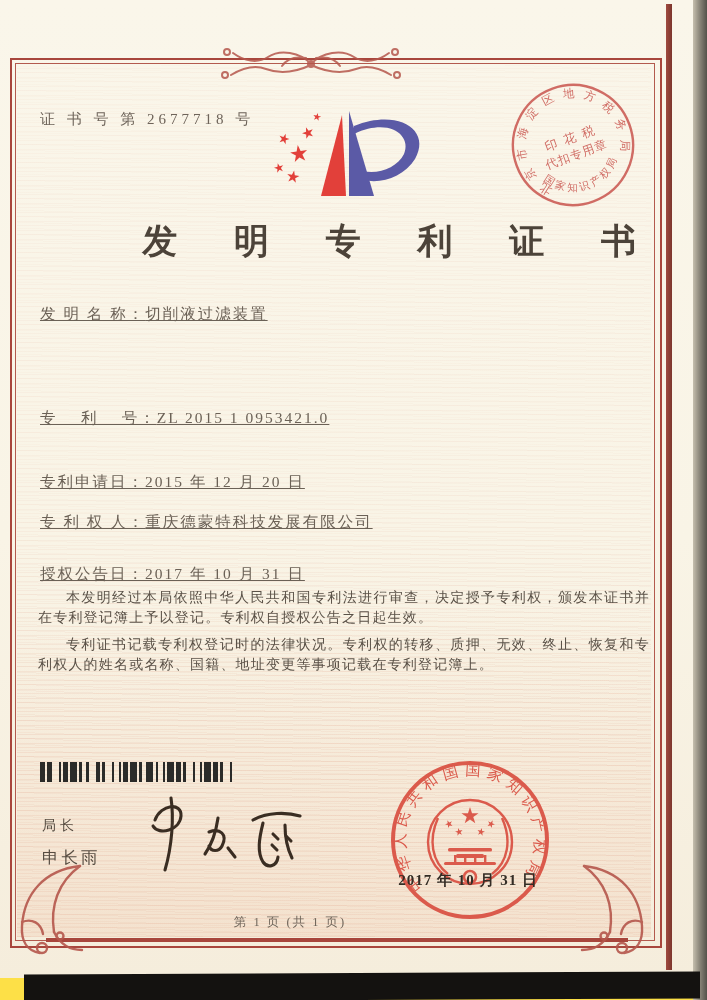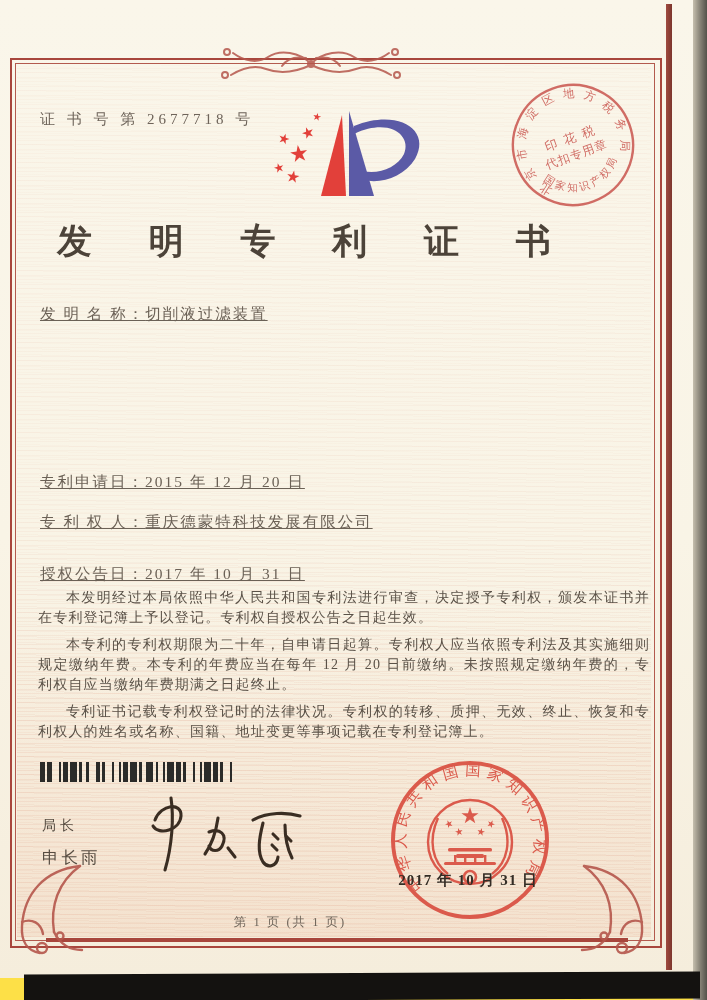--- a/index.html
+++ b/index.html
@@ -26,23 +26,23 @@
            repeating-linear-gradient(0deg,rgba(214,122,96,0.13) 0 1px,rgba(0,0,0,0) 1px 4.5px),
            repeating-linear-gradient(2deg,rgba(214,122,96,0.08) 0 1px,rgba(0,0,0,0) 1px 6px);
          -webkit-mask-image:linear-gradient(180deg,rgba(0,0,0,.30) 0%,rgba(0,0,0,.38) 50%,rgba(0,0,0,.95) 78%,#000 100%);
          mask-image:linear-gradient(180deg,rgba(0,0,0,.30) 0%,rgba(0,0,0,.38) 50%,rgba(0,0,0,.95) 78%,#000 100%);}
   .warm-tint{position:absolute;left:17px;top:65px;width:634px;height:872px;z-index:2;
          background:linear-gradient(180deg,rgba(0,0,0,0) 62%,rgba(240,198,172,0.30) 100%);}
   .ornament{position:absolute;z-index:4;}
   
   .cert-no{position:absolute;left:40px;top:110px;font-size:15px;letter-spacing:4px;
          color:#6e645a;z-index:5;}
-  .title{position:absolute;left:10px;top:218px;width:650px;text-align:left;
+  .title{position:absolute;left:10px;top:218px;width:650px;text-align:right;
          font-size:35px;font-weight:600;letter-spacing:24px;text-indent:24px;
-         color:#4c4339;z-index:5;padding-left:23px;}
+         color:#4c4339;z-index:5;}
   .field{position:absolute;left:40px;font-size:15.5px;color:#6b6156;letter-spacing:2px;z-index:5;white-space:nowrap;text-decoration:underline;}
   .field .lbl{color:#6b6156;}
   .body-text{position:absolute;left:38px;top:588px;width:612px;z-index:5;
          font-size:14px;line-height:20px;letter-spacing:1.2px;color:#5a5147;text-align:justify;}
   .body-text p{margin:0 0 7px 0;text-indent:2em;}
   .barcode{position:absolute;left:40px;top:762px;width:192px;height:20px;z-index:5;
          display:flex;align-items:stretch;overflow:hidden;}
   .barcode span.b{background:#2b2b29;}
   .barcode span.s{background:transparent;}
   .signer-title{position:absolute;left:42px;top:817px;font-size:14px;letter-spacing:4px;color:#564c41;z-index:5;}
@@ -135,33 +135,35 @@
       <text x="65" y="62" text-anchor="middle" font-size="12.5" letter-spacing="2">印 花 税</text>
       <text x="65" y="79" text-anchor="middle" font-size="12" letter-spacing="1">代扣专用章</text>
     </g>
   </svg>
 
   <div class="title">发 明 专 利 证 书</div>
 
   <div class="field" style="top:304px">
     <span class="lbl">发 明 名 称：</span><span>切削液过滤装置</span>
   </div>
+  <div class="field" style="top:408px">
+    <span class="lbl">专　 利　 号：</span><span>ZL 2015 1 0953421.0</span>
+  </div>
   <div class="field" style="top:472px">
     <span class="lbl">专利申请日：</span><span>2015 年 12 月 20 日</span>
   </div>
   <div class="field" style="top:512px">
     <span class="lbl">专 利 权 人：</span><span>重庆德蒙特科技发展有限公司</span>
   </div>
   <div class="field" style="top:564px">
     <span class="lbl">授权公告日：</span><span>2017 年 10 月 31 日</span>
   </div>
 
   <div class="body-text">
     <p>本发明经过本局依照中华人民共和国专利法进行审查，决定授予专利权，颁发本证书并在专利登记簿上予以登记。专利权自授权公告之日起生效。</p>
-    <p>本专利的专利权期限为二十年，自申请日起算。专利权人应当依照专利法及其实施细则规定缴纳年费。本专利的年费应当在每年 12 月 20 日前缴纳。未按照规定缴纳年费的，专利权自应当缴纳年费期满之日起终止。</p>
     <p>专利证书记载专利权登记时的法律状况。专利权的转移、质押、无效、终止、恢复和专利权人的姓名或名称、国籍、地址变更等事项记载在专利登记簿上。</p>
   </div>
 
   <div class="barcode">
       <span class="b" style="width: 4.62651px;"></span>
       <span class="s" style="width: 2.31325px;"></span>
       <span class="b" style="width: 4.62651px;"></span>
       <span class="s" style="width: 6.93976px;"></span>
       <span class="b" style="width: 2.31325px;"></span>
       <span class="s" style="width: 2.31325px;"></span>

